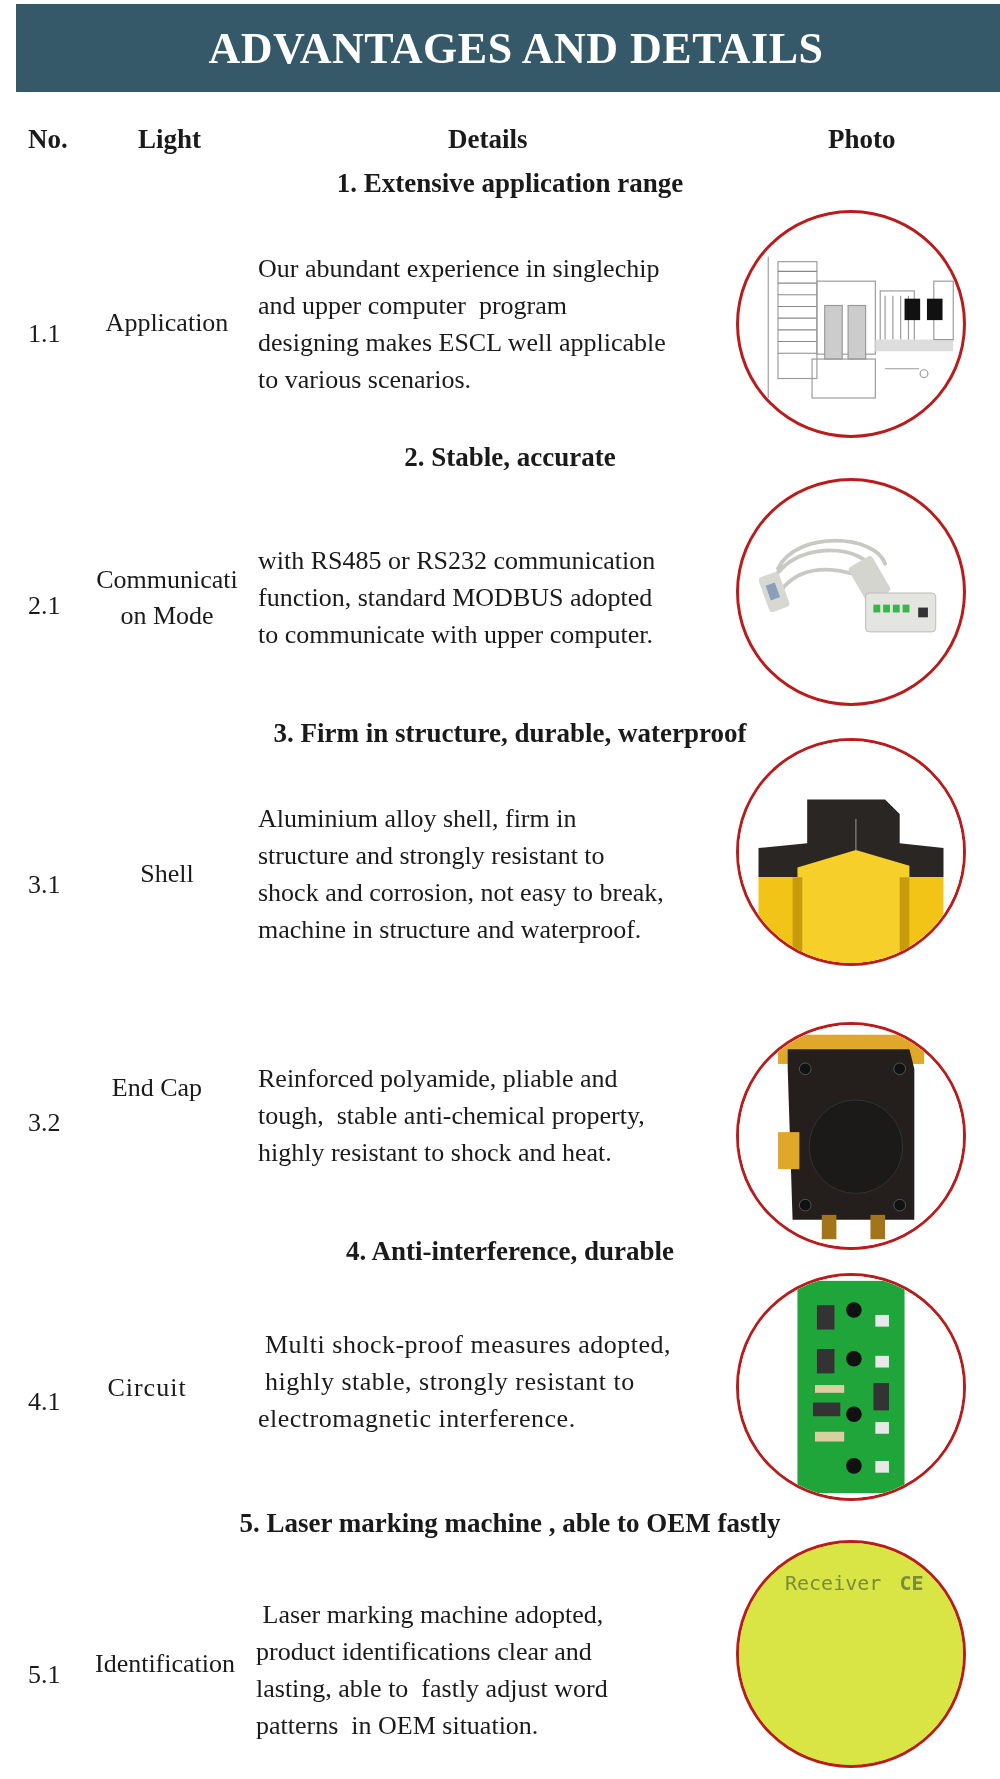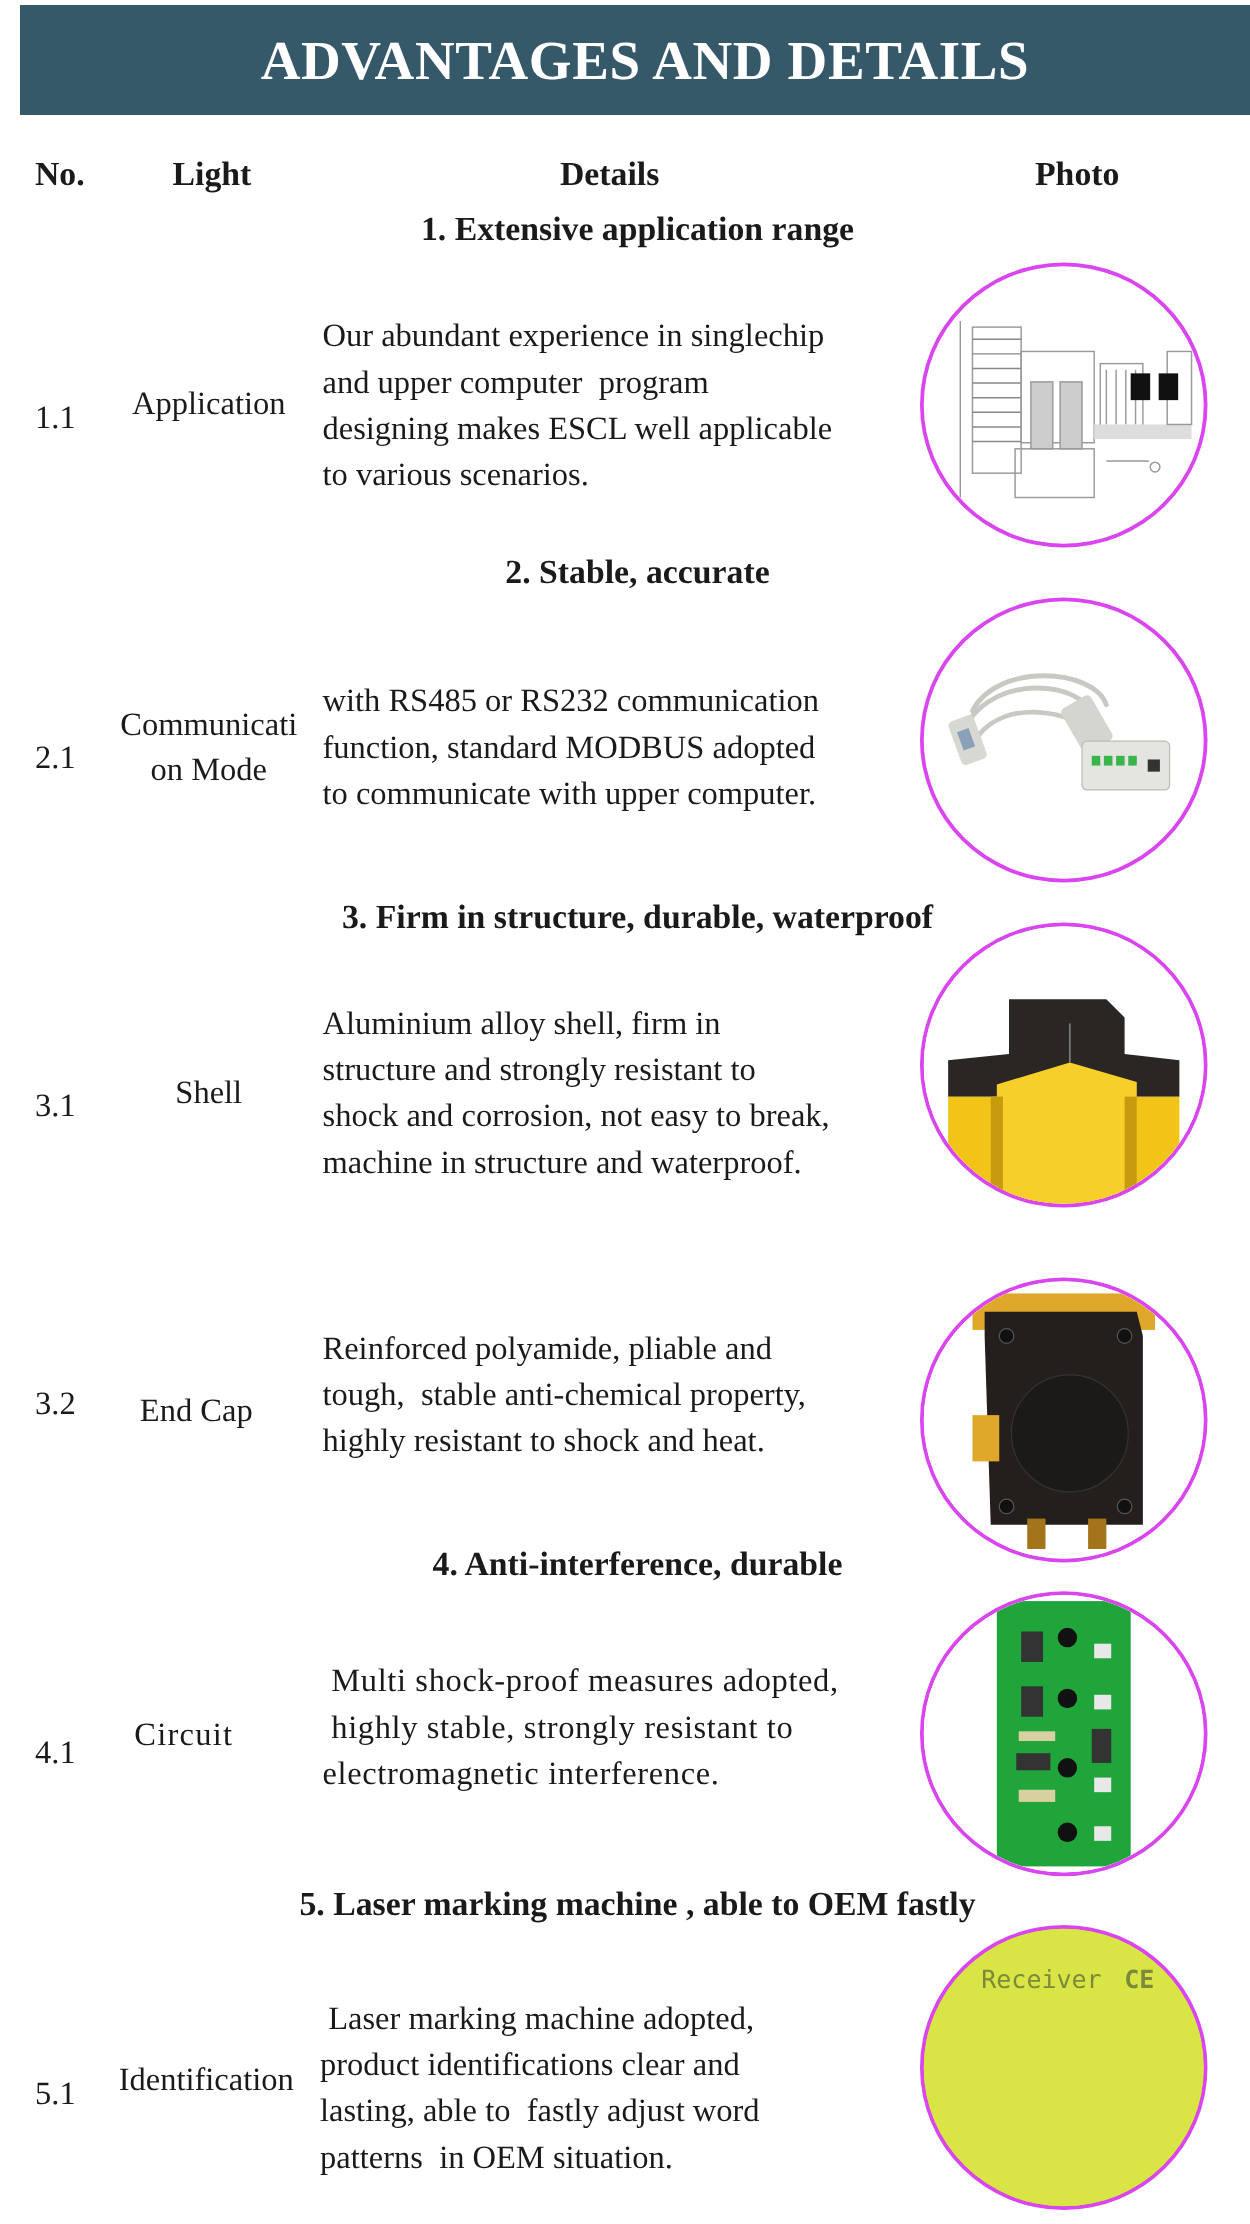--- a/index.html
+++ b/index.html
@@ -7,21 +7,21 @@
          font-family: "Liberation Serif", "DejaVu Serif", serif; color: #1a1a1a; }
   .banner { position: absolute; left: 16px; top: 4px; width: 1000px; height: 88px;
             background: #36596a; display: flex; align-items: center; justify-content: center; }
   .banner h1 { margin: 0; color: #ffffff; font-size: 44px; font-weight: bold; letter-spacing: 0.5px; }
   .hdr { position: absolute; top: 124px; font-size: 27px; font-weight: bold; text-align: center; }
   .sec { position: absolute; left: 0; width: 1020px; text-align: center; font-size: 27px; font-weight: bold; }
   .no { position: absolute; left: 28px; font-size: 26px; margin-top: 12px; }
   .part { position: absolute; width: 170px; left: 82px; text-align: center; font-size: 26px; line-height: 36px; }
   .det { position: absolute; left: 258px; font-size: 26px; line-height: 37px; white-space: pre; }
   .photo { position: absolute; left: 736px; width: 230px; height: 228px; border-radius: 50%;
-           border: 3px solid #d946ef; overflow: hidden; background: #ffffff; box-sizing: border-box; }
+           border: 3px solid #b91c1c; overflow: hidden; background: #ffffff; box-sizing: border-box; }
   .photo svg { width: 100%; height: 100%; display: block; }
 </style>
 </head>
 <body>
 
 <div class="banner">
   <h1>ADVANTAGES AND DETAILS</h1>
 </div>
 
 <div class="hdr" style="left:28px">No.</div>
@@ -109,21 +109,21 @@
     <path d="M70 60 L150 60 L165 75 L165 105 L210 110 L210 140 L20 140 L20 110 L70 105 Z" fill="#2a2624"></path>
     <path d="M20 140 L210 140 L210 228 L20 228 Z" fill="#f2c418"></path>
     <path d="M60 130 L120 112 L175 128 L175 228 L60 228 Z" fill="#f6cf2a"></path>
     <rect x="55" y="140" width="10" height="88" fill="#c89a0e"></rect>
     <rect x="165" y="140" width="10" height="88" fill="#c89a0e"></rect>
     <line x1="120" y1="112" x2="120" y2="80" stroke="#777" stroke-width="1.5"></line>
   </svg>
 </div>
 
 <div class="no" style="top:1096px">3.2</div>
-<div class="part" style="top:1111px; left:72px">End Cap</div>
+<div class="part" style="top:1070px; left:72px">End Cap</div>
 <div class="det" style="top:1060px">Reinforced polyamide, pliable and
 tough,  stable anti-chemical property,
 highly resistant to shock and heat.</div>
 <div class="photo" style="top:1022px">
   <svg viewBox="0 0 230 228">
     <rect x="0" y="0" width="230" height="228" fill="#ffffff"></rect>
     <rect x="40" y="10" width="150" height="30" fill="#e0a82a"></rect>
     <path d="M50 25 L175 25 L180 45 L180 200 L55 200 L50 45 Z" fill="#241f1d"></path>
     <circle cx="68" cy="45" r="6" fill="#111" stroke="#555"></circle>
     <circle cx="165" cy="45" r="6" fill="#111" stroke="#555"></circle>

